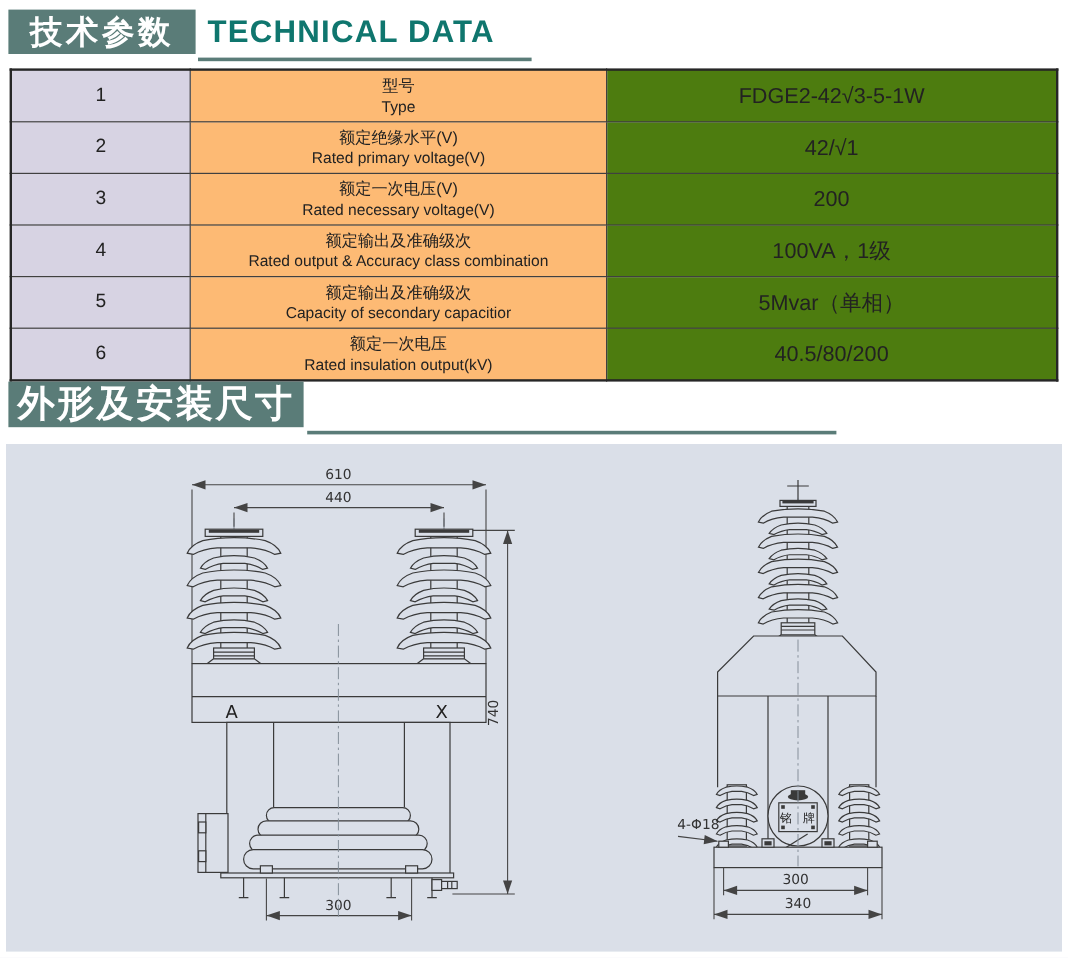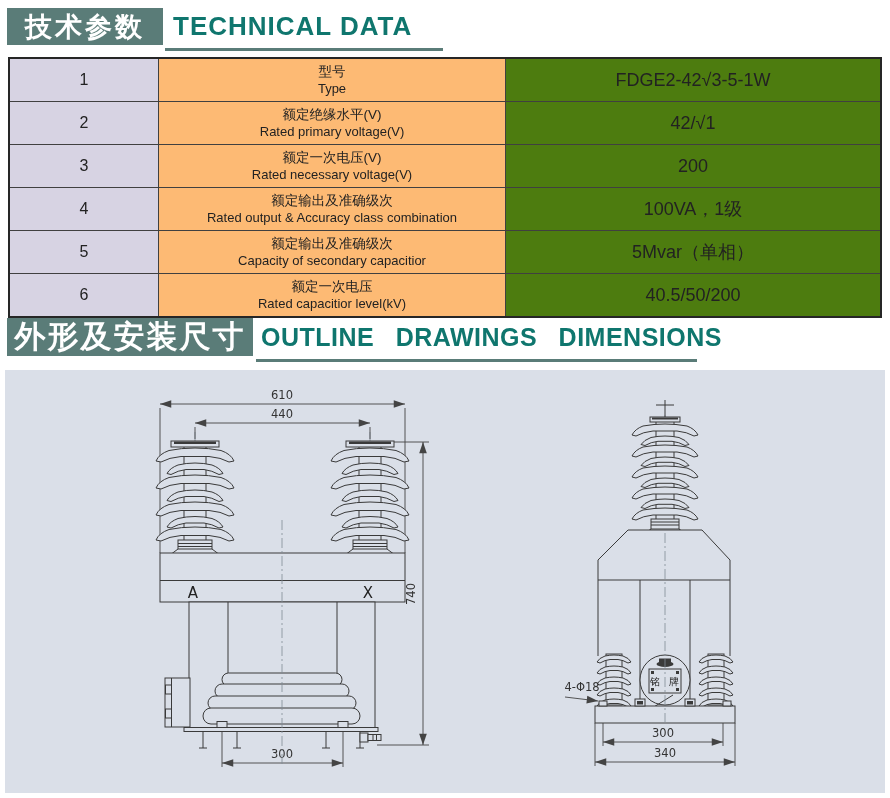--- a/index.html
+++ b/index.html
@@ -93,31 +93,30 @@
         <td class="c-label">
           <div class="zh">额定输出及准确级次</div>
           <div class="en">Capacity of secondary capacitior</div>
         </td>
         <td class="c-val">5Mvar（单相）</td>
       </tr>
       <tr>
         <td class="c-num">6</td>
         <td class="c-label">
           <div class="zh">额定一次电压</div>
-          <div class="en">Rated capacitior level(kV)</div>
-        </td>
-        <td class="c-val">40.5/50/200</td>
+          <div class="en">Rated insulation output(kV)</div>
+        </td>
+        <td class="c-val">40.5/80/200</td>
       </tr>
     </tbody>
   </table>
 
   <div id="hdr2-box" class="sec-box">
     <span>外形及安装尺寸</span>
   </div>
-  <div id="hdr2-en" class="sec-en">OUTLINE DRAWINGS DIMENSIONS</div>
   <div id="hdr2-line" class="sec-line"></div>
 
   <div id="panel">
     <svg width="880" height="423" viewBox="0 0 880 423">
       <defs>
         <marker id="arr" markerUnits="userSpaceOnUse" markerWidth="12" markerHeight="9" viewBox="0 0 10 8" refX="10" refY="4" orient="auto-start-reverse">
           <path d="M10,4 L0,0.6 L0,7.4 Z" fill="#444"></path>
         </marker>
 
         <path id="finBig" d="M -39,7 Q -36,0 -26,-3.5 Q -14,-6 0,-6 Q 14,-6 26,-3.5 Q 36,0 39,7 L 34,8 Q 26,3.5 14,2.5 L -14,2.5 Q -26,3.5 -34,8 Z"></path>

